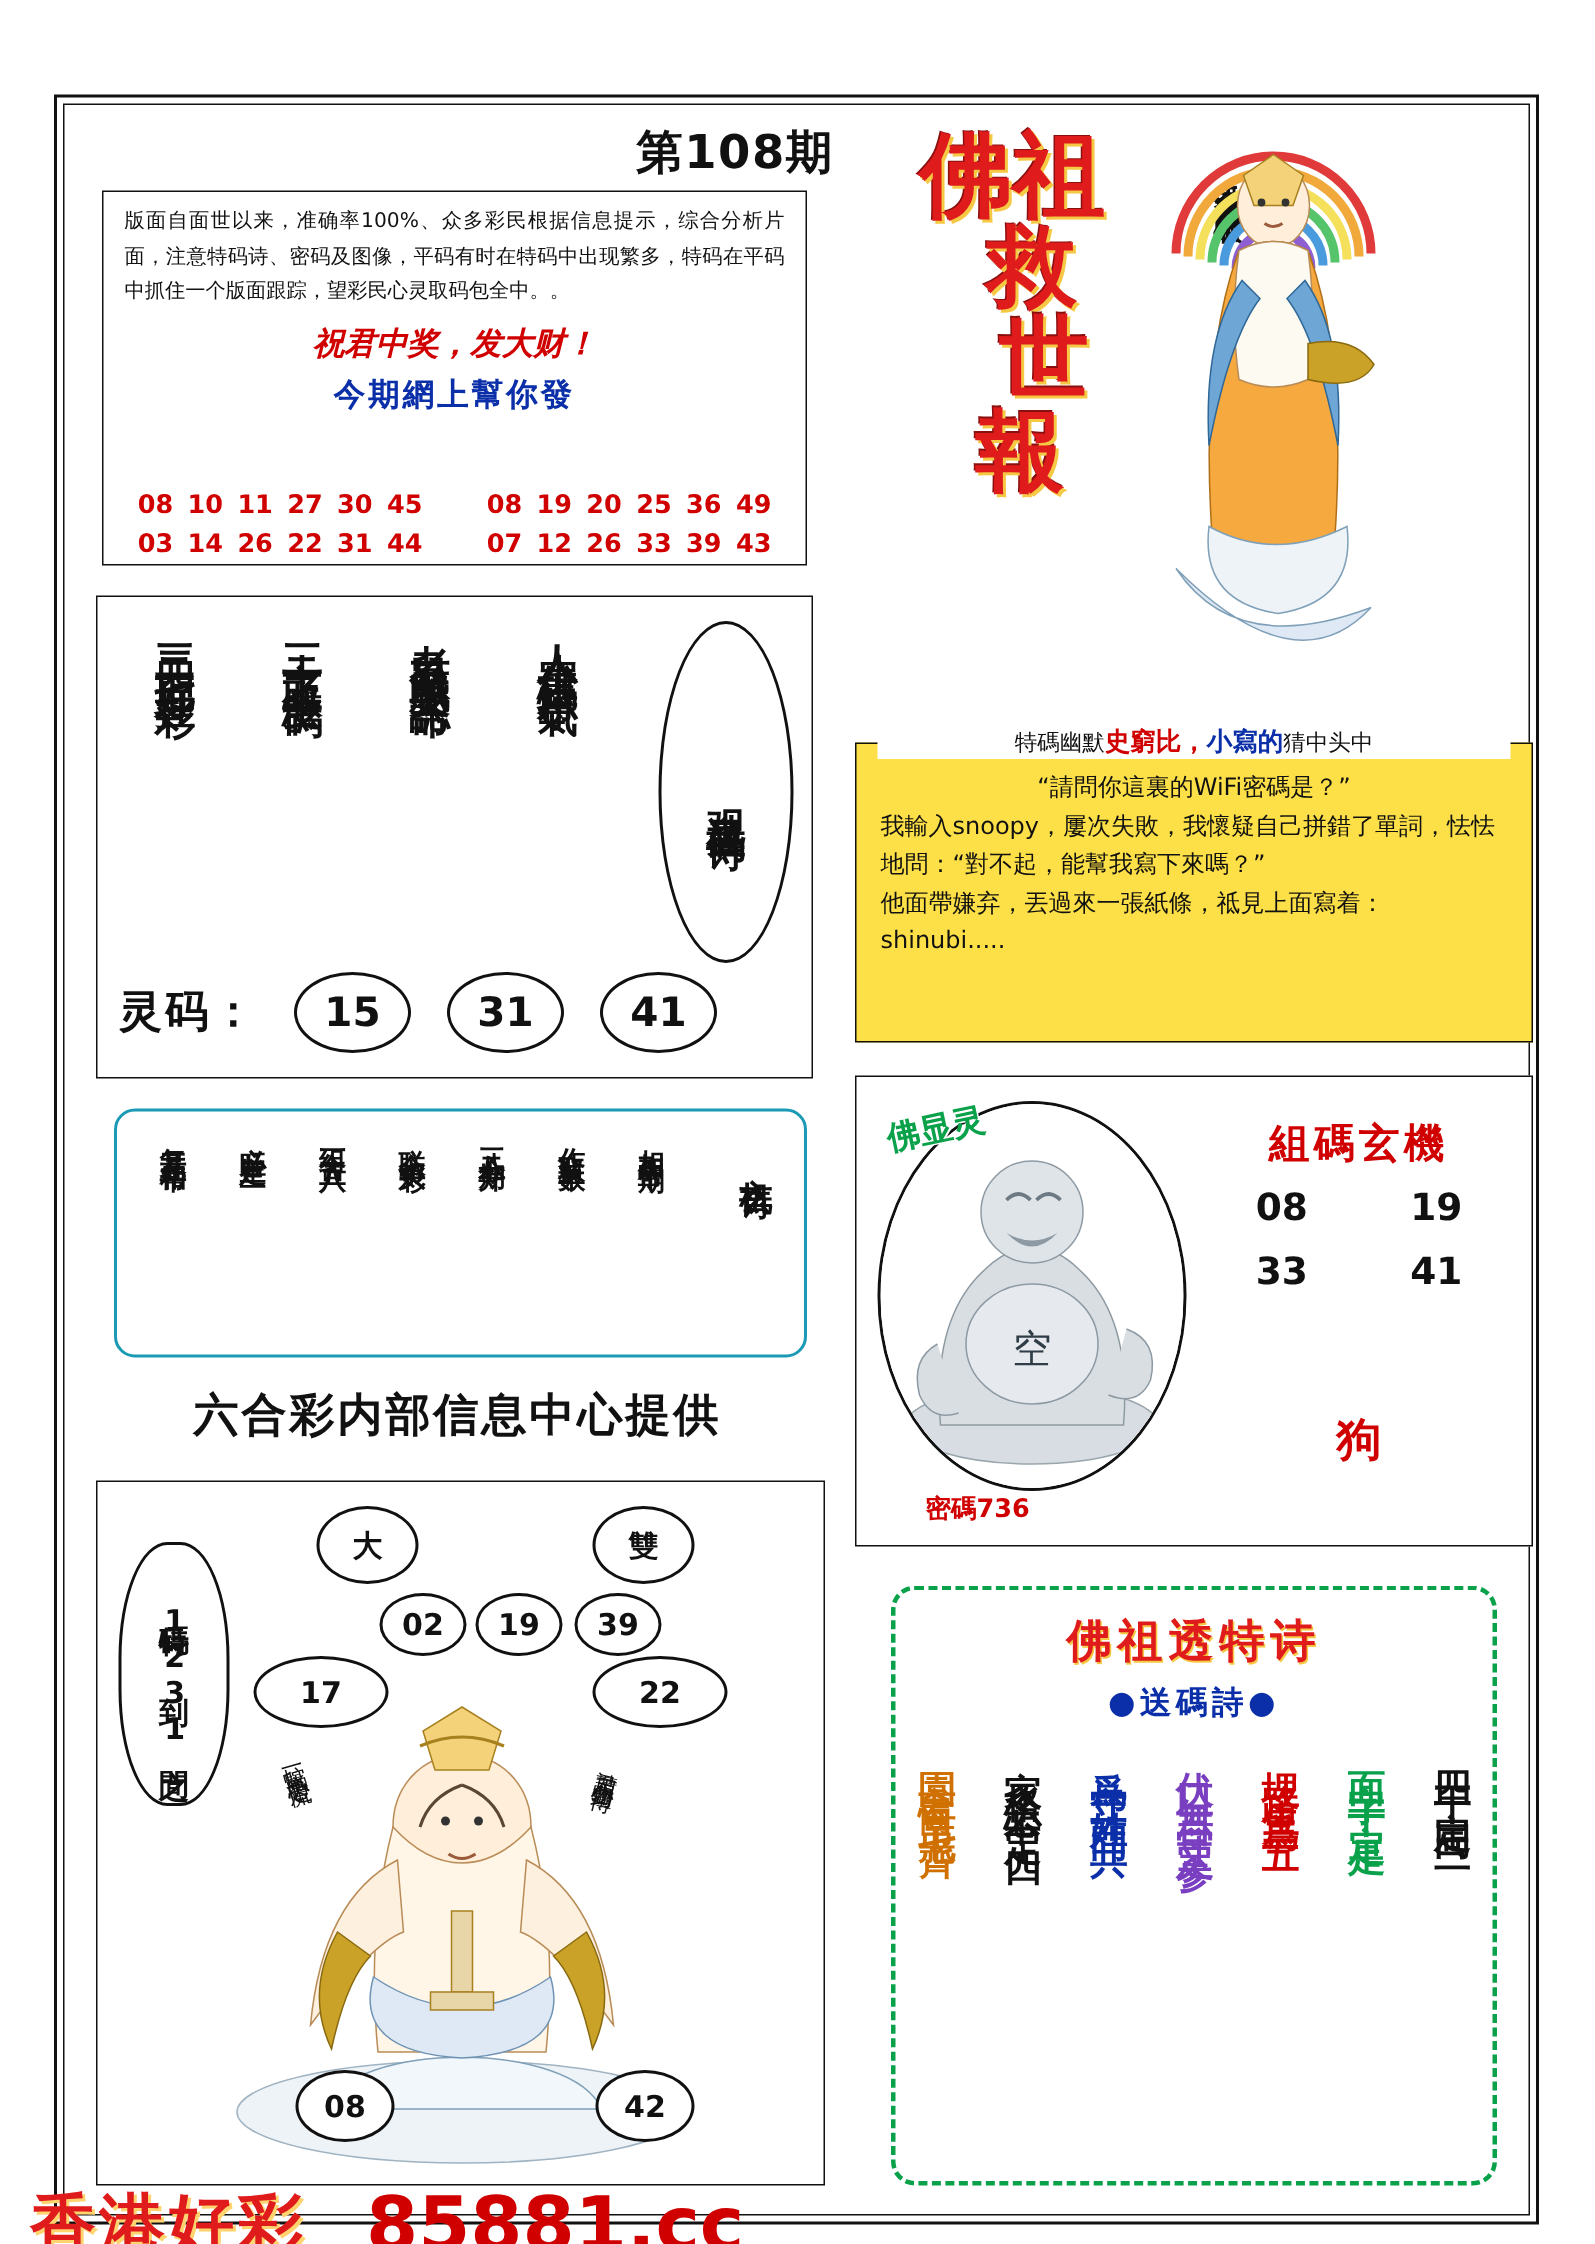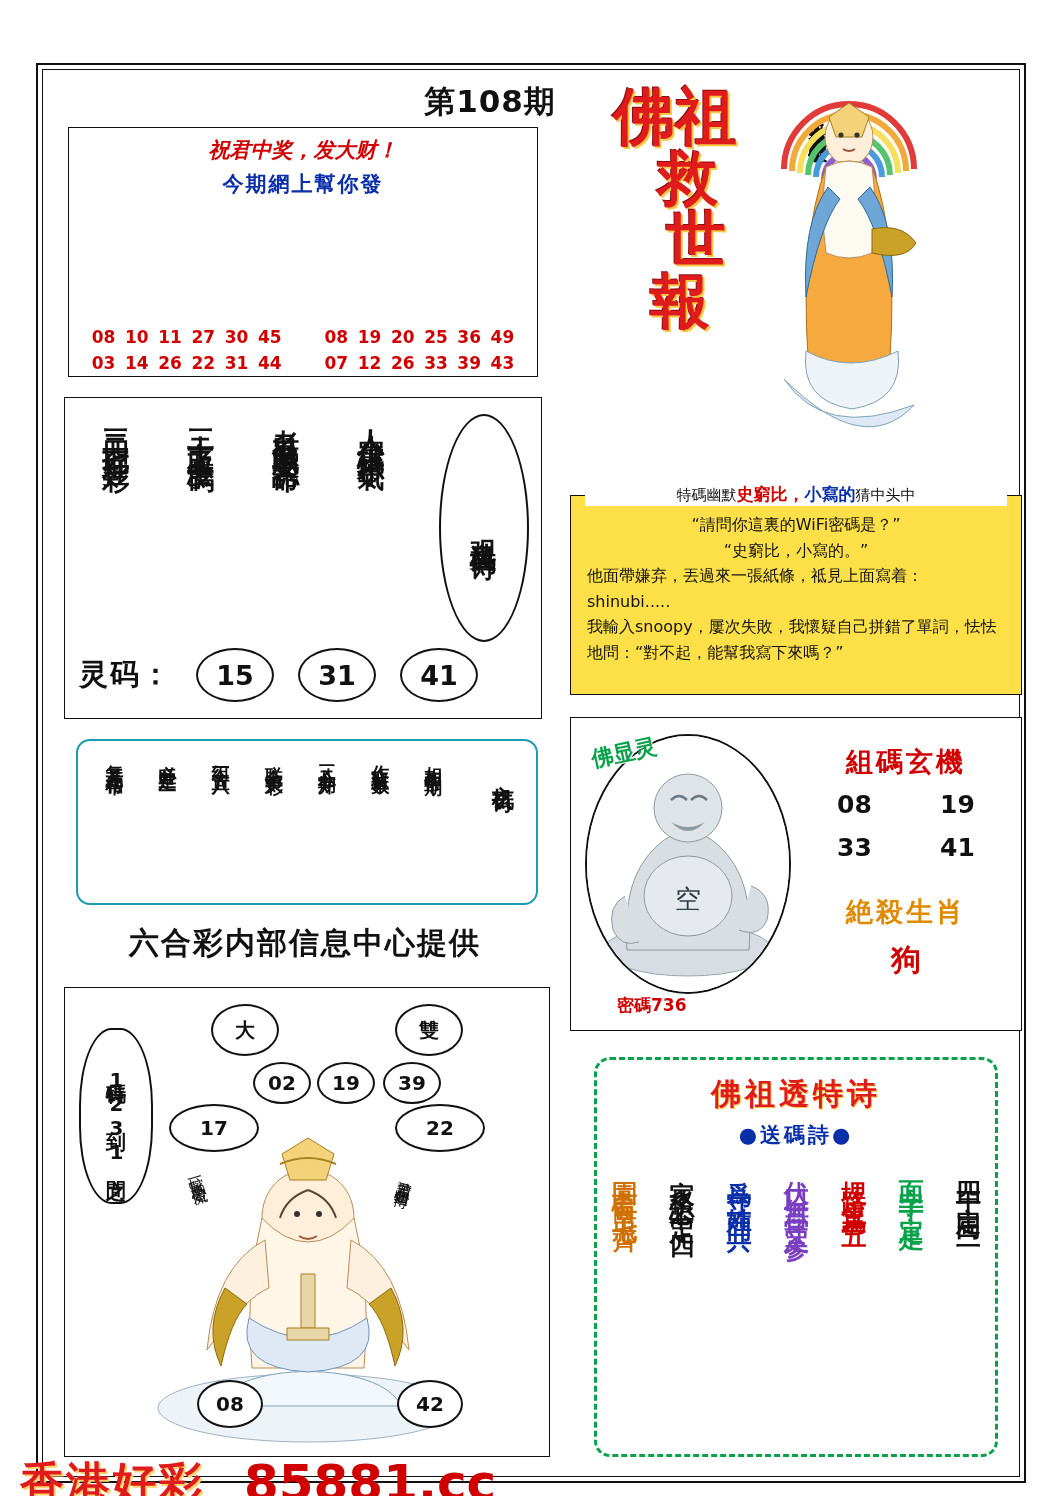--- a/index.html
+++ b/index.html
@@ -273,20 +273,21 @@
 <body>
 
 <div class="page">
 
   <div class="frame"></div>
   <div class="frame-inner"></div>
 
   <div class="issue-title">第108期</div>
 
   <div class="box-notice">
+    <div class="notice-body">版面自面世以来，准确率100%、众多彩民根据信息提示，综合分析片面，注意特码诗、密码及图像，平码有时在特码中出现繁多，特码在平码中抓住一个版面跟踪，望彩民心灵取码包全中。。</div>
     <div class="notice-wish">祝君中奖，发大财！</div>
     <div class="notice-sub">今期網上幫你發</div>
     <div class="num-rows">
       <div class="num-row">
         <span>08</span>
         <span>10</span>
         <span>11</span>
         <span>27</span>
         <span>30</span>
         <span>45</span>
@@ -424,23 +425,22 @@
       <path d="M40 300 q40 60 130 26 q-50 54 -130 -26z" fill="#dfe9f5" stroke="#7fa0b8"></path>
     </g>
   </svg>
 
   <div class="box-joke">
     <div class="joke-head">
       <span>特碼幽默</span><b class="red">史窮比，</b><b class="blue">小寫的</b><span>猜中头中</span>
     </div>
     <div class="joke-body">
       <div class="c">“請問你這裏的WiFi密碼是？”</div>
-      <div class="c">“史窮比，小寫的。”</div>
+      <div>我輸入snoopy，屢次失敗，我懷疑自己拼錯了單詞，怯怯地問：“對不起，能幫我寫下來嗎？”</div>
       <div>他面帶嫌弃，丟過來一張紙條，祗見上面寫着：shinubi.....</div>
-      <div>我輸入snoopy，屢次失敗，我懷疑自己拼錯了單詞，怯怯地問：“對不起，能幫我寫下來嗎？”</div>
     </div>
   </div>
 
   <div class="box-zuma">
     <div class="fo-xian-ling">佛显灵</div>
     <div class="budai-oval">
       <svg viewBox="0 0 202 256" width="202" height="256">
         <rect x="0" y="0" width="202" height="256" fill="#ffffff"></rect>
         <ellipse cx="101" cy="214" rx="84" ry="26" fill="#d7dde2" stroke="#9aa6ad"></ellipse>
         <path d="M40 214 q-6 -72 30 -104 q14 -14 31 -14 q17 0 31 14 q36 32 30 104z" fill="#d9dee2" stroke="#8e9aa3"></path>
@@ -460,21 +460,20 @@
     <div class="zuma-nums">
       <div>
         <span>08</span>
         <span>19</span>
       </div>
       <div>
         <span>33</span>
         <span>41</span>
       </div>
     </div>
-    <div class="jiesha">絶殺生肖</div>
     <div class="jiesha-ans">狗</div>
   </div>
 
   <div class="box-tezi">
     <div class="tezi-title">佛祖透特诗</div>
     <div class="tezi-sub">●送碼詩●</div>
     <div class="tezi-grid">
       <div class="tzcol tzc0">四十一定同三</div>
       <div class="tzcol tzc1">面字十一定是</div>
       <div class="tzcol tzc2">埋路生爲二五</div>

